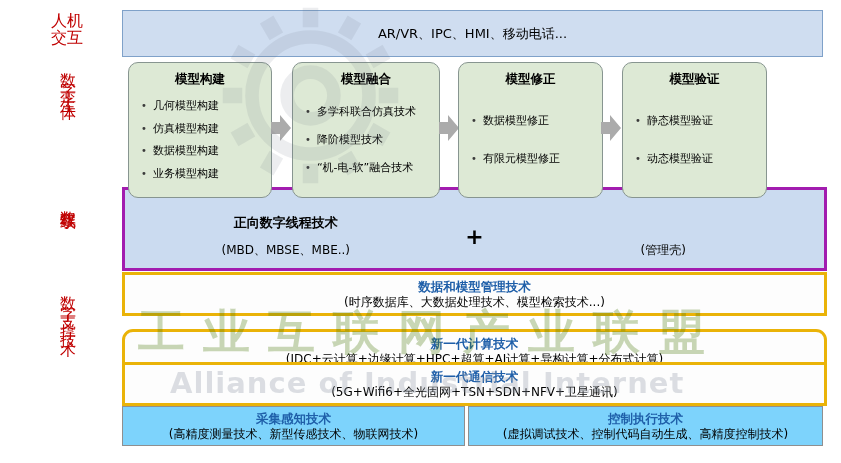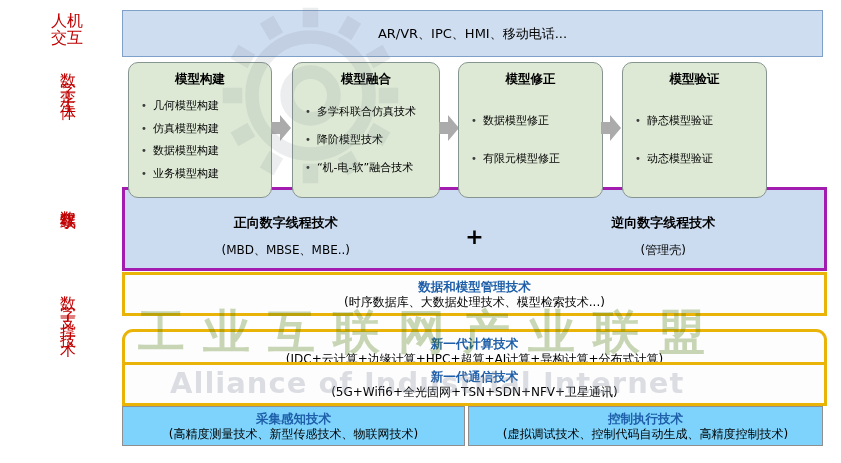--- a/index.html
+++ b/index.html
@@ -164,21 +164,20 @@
     </div>
   </div>
 
   <div class="band">
     <div class="band-col">
       <div class="band-title">正向数字线程技术</div>
       <div class="band-sub">(MBD、MBSE、MBE..)</div>
     </div>
     <div class="band-plus">+</div>
     <div class="band-col">
-      <div class="band-title">逆向数字线程技术</div>
       <div class="band-sub">(管理壳)</div>
     </div>
   </div>
 
   <div class="srow srow-1">
     <div class="srow-title">数据和模型管理技术</div>
     <div class="srow-detail">(时序数据库、大数据处理技术、模型检索技术...)</div>
   </div>
   <div class="srow srow-2">
     <div class="srow-title">新一代计算技术</div>

